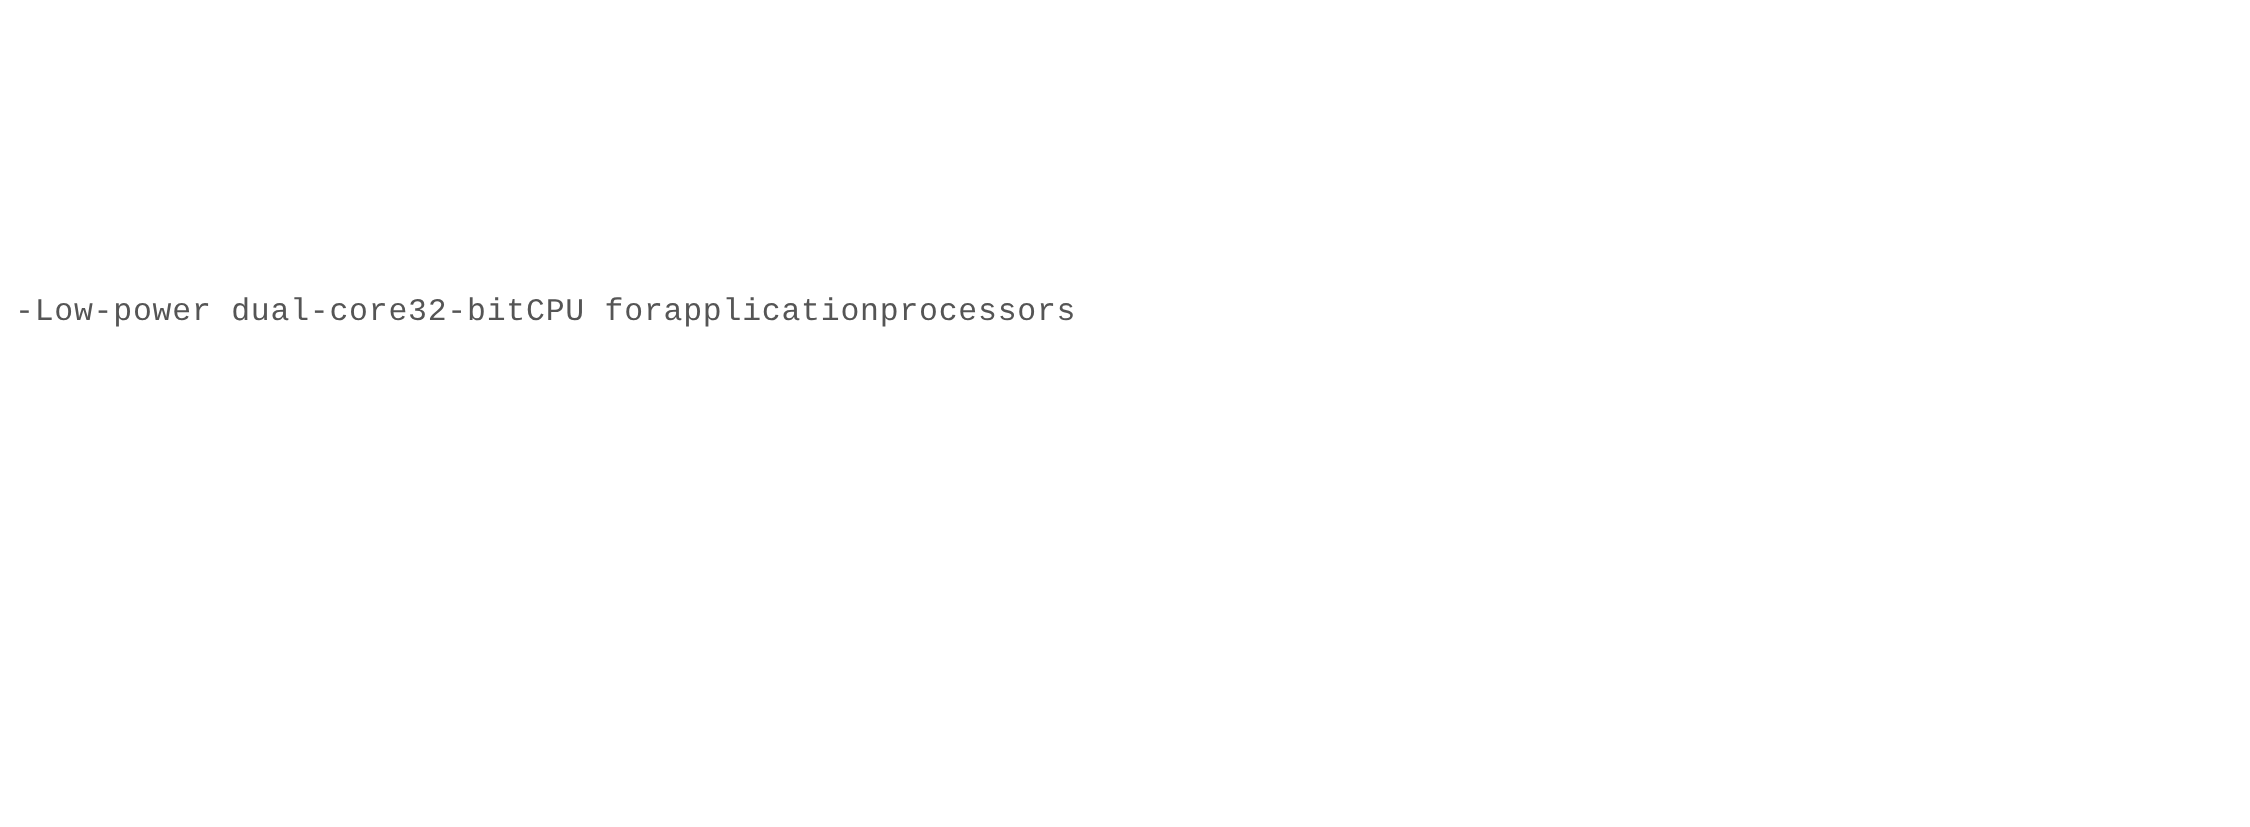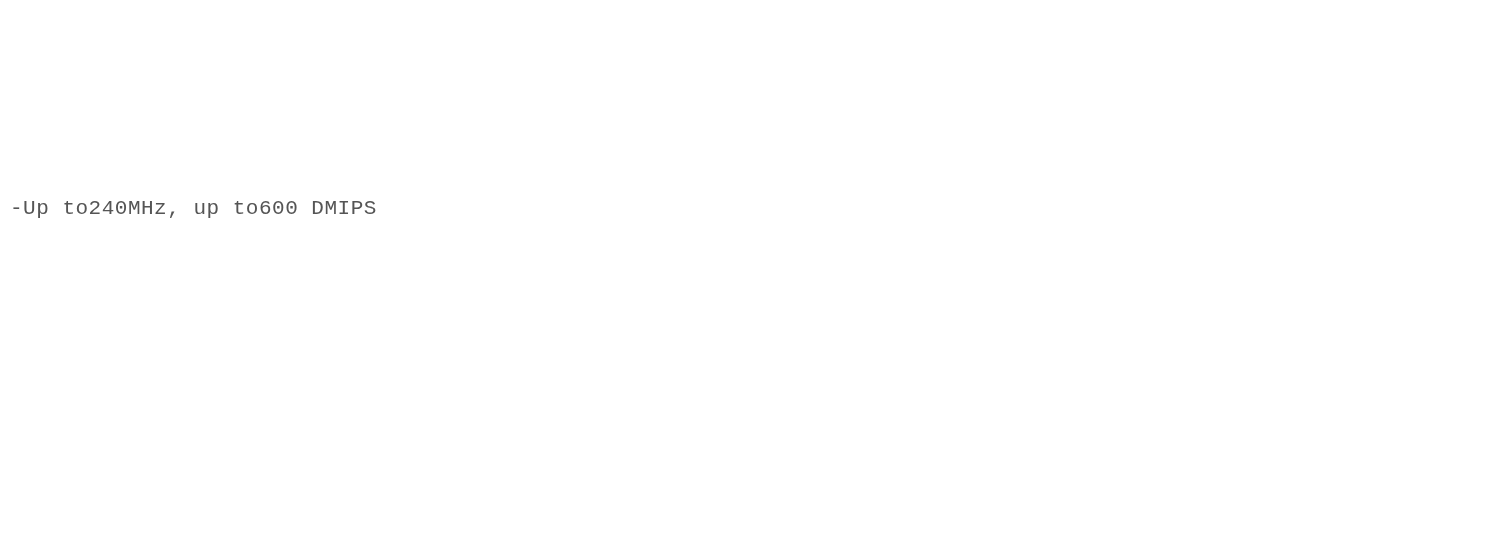--- a/index.html
+++ b/index.html
@@ -17,21 +17,21 @@
     .spec-line {
       display: block;
     }
   </style>
 </head>
 <body>
 
 
 
 <div>
-<span class="spec-line">-Up to240MHz, up to600 DMIPS</span>
+<span class="spec-line">-Low-power dual-core32-bitCPU forapplicationprocessors</span>
 
 
 
 
 
 
 
 
 </div>
 

